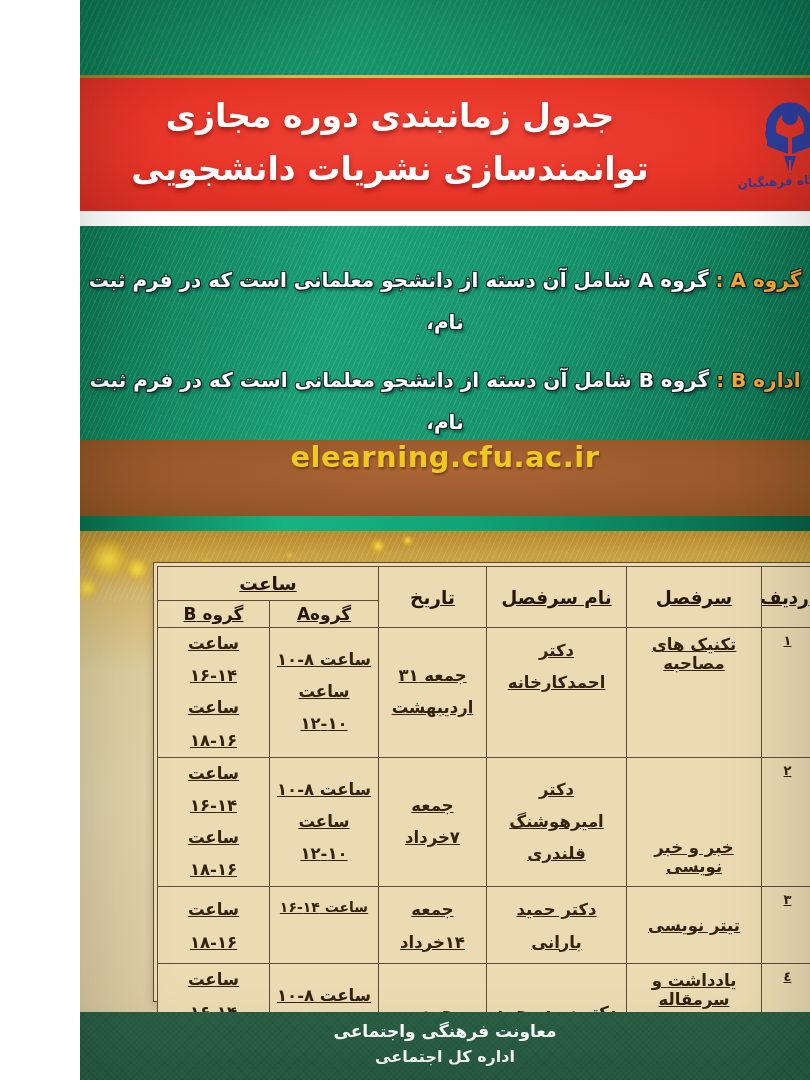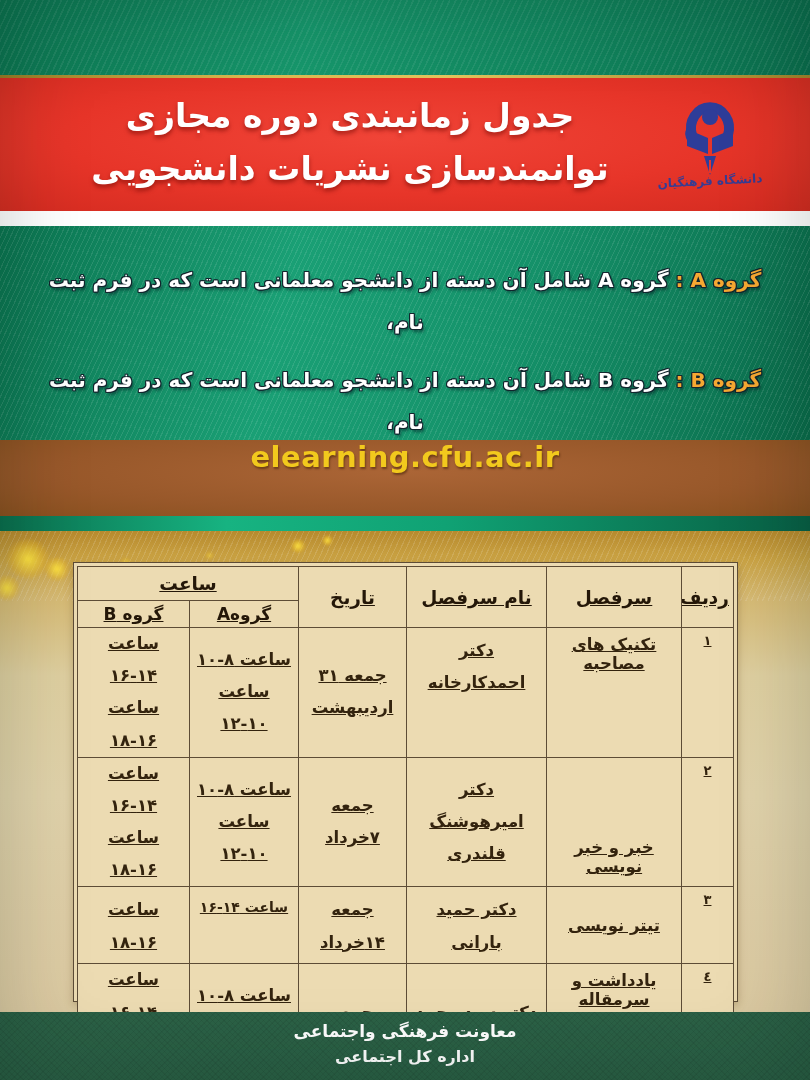--- a/index.html
+++ b/index.html
@@ -1,17 +1,17 @@
 <!DOCTYPE html>
 <html lang="fa" dir="rtl"><head>
 <meta charset="utf-8">
 <style>
   html,body{margin:0;padding:0;background:#ffffff;}
   .poster{
-    position:relative;width:810px;height:1080px;overflow:hidden;
+    position:relative;width:730px;height:1080px;overflow:hidden;
     font-family:"DejaVu Sans",sans-serif;direction:rtl;
   }
   .poster .vignette{position:absolute;inset:0;pointer-events:none;
     box-shadow:inset 0 0 90px rgba(0,25,20,.22);z-index:50;}
 
   
   .band-top{position:absolute;left:0;right:0;top:0;height:75px;
     background:linear-gradient(100deg,#0c7450 0%,#17976c 38%,#12875f 68%,#0b6e4d 100%);}
   .band-top::after{content:"";position:absolute;inset:0;
     background:repeating-linear-gradient(115deg,rgba(255,255,255,.07) 0 1.5px,transparent 1.5px 5.5px);}
@@ -129,21 +129,21 @@
       <div class="logo-text">دانشگاه فرهنگیان</div>
     </div>
   </div>
 
   <div class="groups-section">
     <p class="para para-a">
       <span class="label">گروه A :</span>
       <span>گروه A شامل آن دسته از دانشجو معلمانی است که در فرم ثبت نام،</span><br>
     </p>
     <p class="para para-b">
-      <span class="label">گروه B :</span>
+      <span class="label">اداره B :</span>
       <span>گروه B شامل آن دسته از دانشجو معلمانی است که در فرم ثبت نام،</span><br>
       <span>مسئولیت خود را صاحب امتیاز، طراح و گرافیک ، عکاس و سایر انتخاب کرده اند.</span>
     </p>
   </div>
 
   <div class="brown-banner">
     <div class="brown-l2">elearning.cfu.ac.ir</div>
   </div>
 
   <div class="ribbon"></div>

